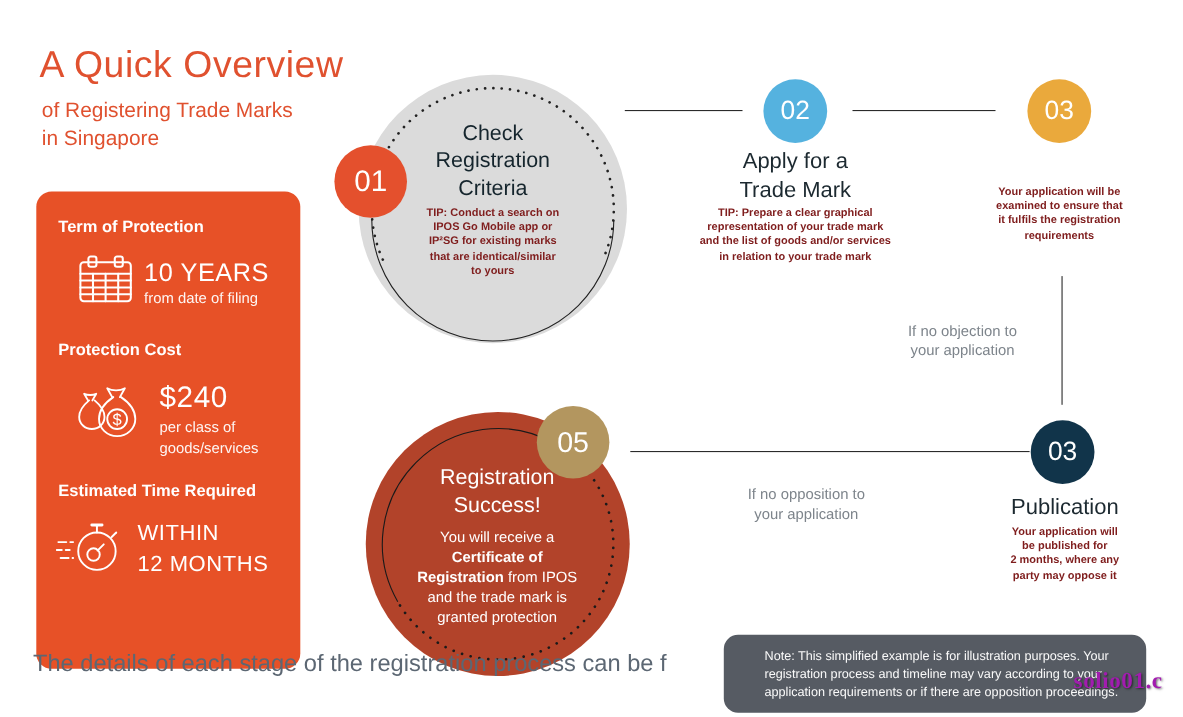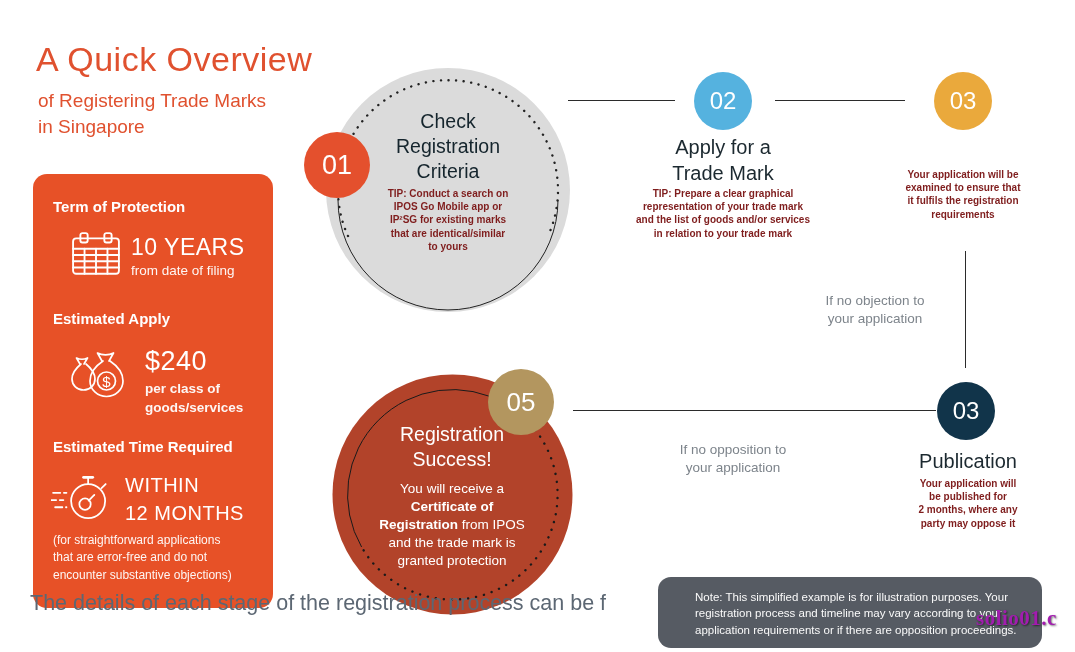--- a/index.html
+++ b/index.html
@@ -61,54 +61,51 @@
         <line x1="2" y1="29" x2="46" y2="29"></line>
           <line x1="2" y1="35" x2="46" y2="35"></line>
         <line x1="13" y1="17" x2="13" y2="41"></line>
           <line x1="24" y1="17" x2="24" y2="41"></line>
           <line x1="35" y1="17" x2="35" y2="41"></line>
       </svg>
     </div>
     <div class="abs big" style="left:98px;top:60px;">10 YEARS</div>
     <div class="abs small" style="left:98px;top:89px;">from date of filing</div>
 
-    <div class="sec-h" style="top:136px;">Estimated Apply</div>
+    <div class="sec-h" style="top:136px;">Protection Cost</div>
     <div class="abs" style="left:36px;top:166px;">
       <svg width="68" height="62" viewBox="0 0 68 60" fill="none" stroke="#fff" stroke-width="1.7" stroke-linecap="round" stroke-linejoin="round">
         <path d="M12 23 C6 28 3 33 3 38 a11.5 11 0 0 0 23 0 c0 -5 -3 -10 -9 -15"></path>
         <path d="M11 23 l-3.5 -6 c3 1.5 8 1.5 11 0 l-3.5 6"></path>
         <path d="M34 20 C25 26 21 33 21 40 a16.5 15.5 0 0 0 33 0 c0 -7 -4 -14 -13 -20"></path>
         <path d="M33 20 l-4.5 -8 c4.5 2.5 11.5 2.5 16 0 l-4.5 8"></path>
         <circle cx="37.5" cy="40" r="9"></circle>
         <text x="37.5" y="45.5" font-size="15" text-anchor="middle" fill="#fff" stroke="none" font-family="Liberation Sans, sans-serif">$</text>
       </svg>
     </div>
     <div class="abs big" style="left:112px;top:172px;font-size:27px;">$240</div>
-    <div class="abs small prel" style="left:112px;top:206px;line-height:1.4;font-weight:bold;">per class of
+    <div class="abs small prel" style="left:112px;top:206px;line-height:1.4;">per class of
 goods/services</div>
 
     <div class="sec-h" style="top:264px;">Estimated Time Required</div>
     <div class="abs" style="left:18px;top:296px;">
       <svg width="66" height="58" viewBox="0 0 64 56" fill="none" stroke="#fff" stroke-width="1.7" stroke-linecap="round">
         <circle cx="36" cy="30" r="16.5"></circle>
         <circle cx="33" cy="33" r="5.5"></circle>
         <line x1="36.5" y1="29.5" x2="42" y2="24"></line>
         <line x1="36" y1="13.5" x2="36" y2="8"></line>
         <line x1="31.5" y1="7" x2="40.5" y2="7" stroke-width="2.6"></line>
         <line x1="49" y1="17.5" x2="53" y2="13.5"></line>
         <line x1="2" y1="22" x2="15" y2="22" stroke-dasharray="7 3.5"></line>
         <line x1="0" y1="29" x2="12" y2="29" stroke-dasharray="5 3.5"></line>
         <line x1="4" y1="36" x2="15" y2="36" stroke-dasharray="7 3.5"></line>
       </svg>
     </div>
     <div class="abs big prel" style="left:92px;top:297px;font-size:20px;line-height:1.4;">WITHIN
 12 MONTHS</div>
-    <div class="footnote prel">(for straightforward applications
-that are error-free and do not
-encounter substantive objections)</div>
   </div>
 
   <div class="abs" style="left:323px;top:65px;width:250px;height:250px;">
     <svg width="250" height="250" viewBox="0 0 250 250">
       <circle cx="125" cy="125" r="122" fill="#DBDBDB"></circle>
       <path d="M 25 171 A 110 110 0 1 1 225 171" stroke="#222" stroke-width="2.4" stroke-dasharray="0.1 7.5" stroke-linecap="round" fill="none"></path>
       <path d="M 15 135 A 110 110 0 0 0 235 135" stroke="#222" stroke-width="1" fill="none"></path>
     </svg>
     <div class="abs c1-text center prel" style="left:15px;top:44px;width:220px;">Check
 Registration

